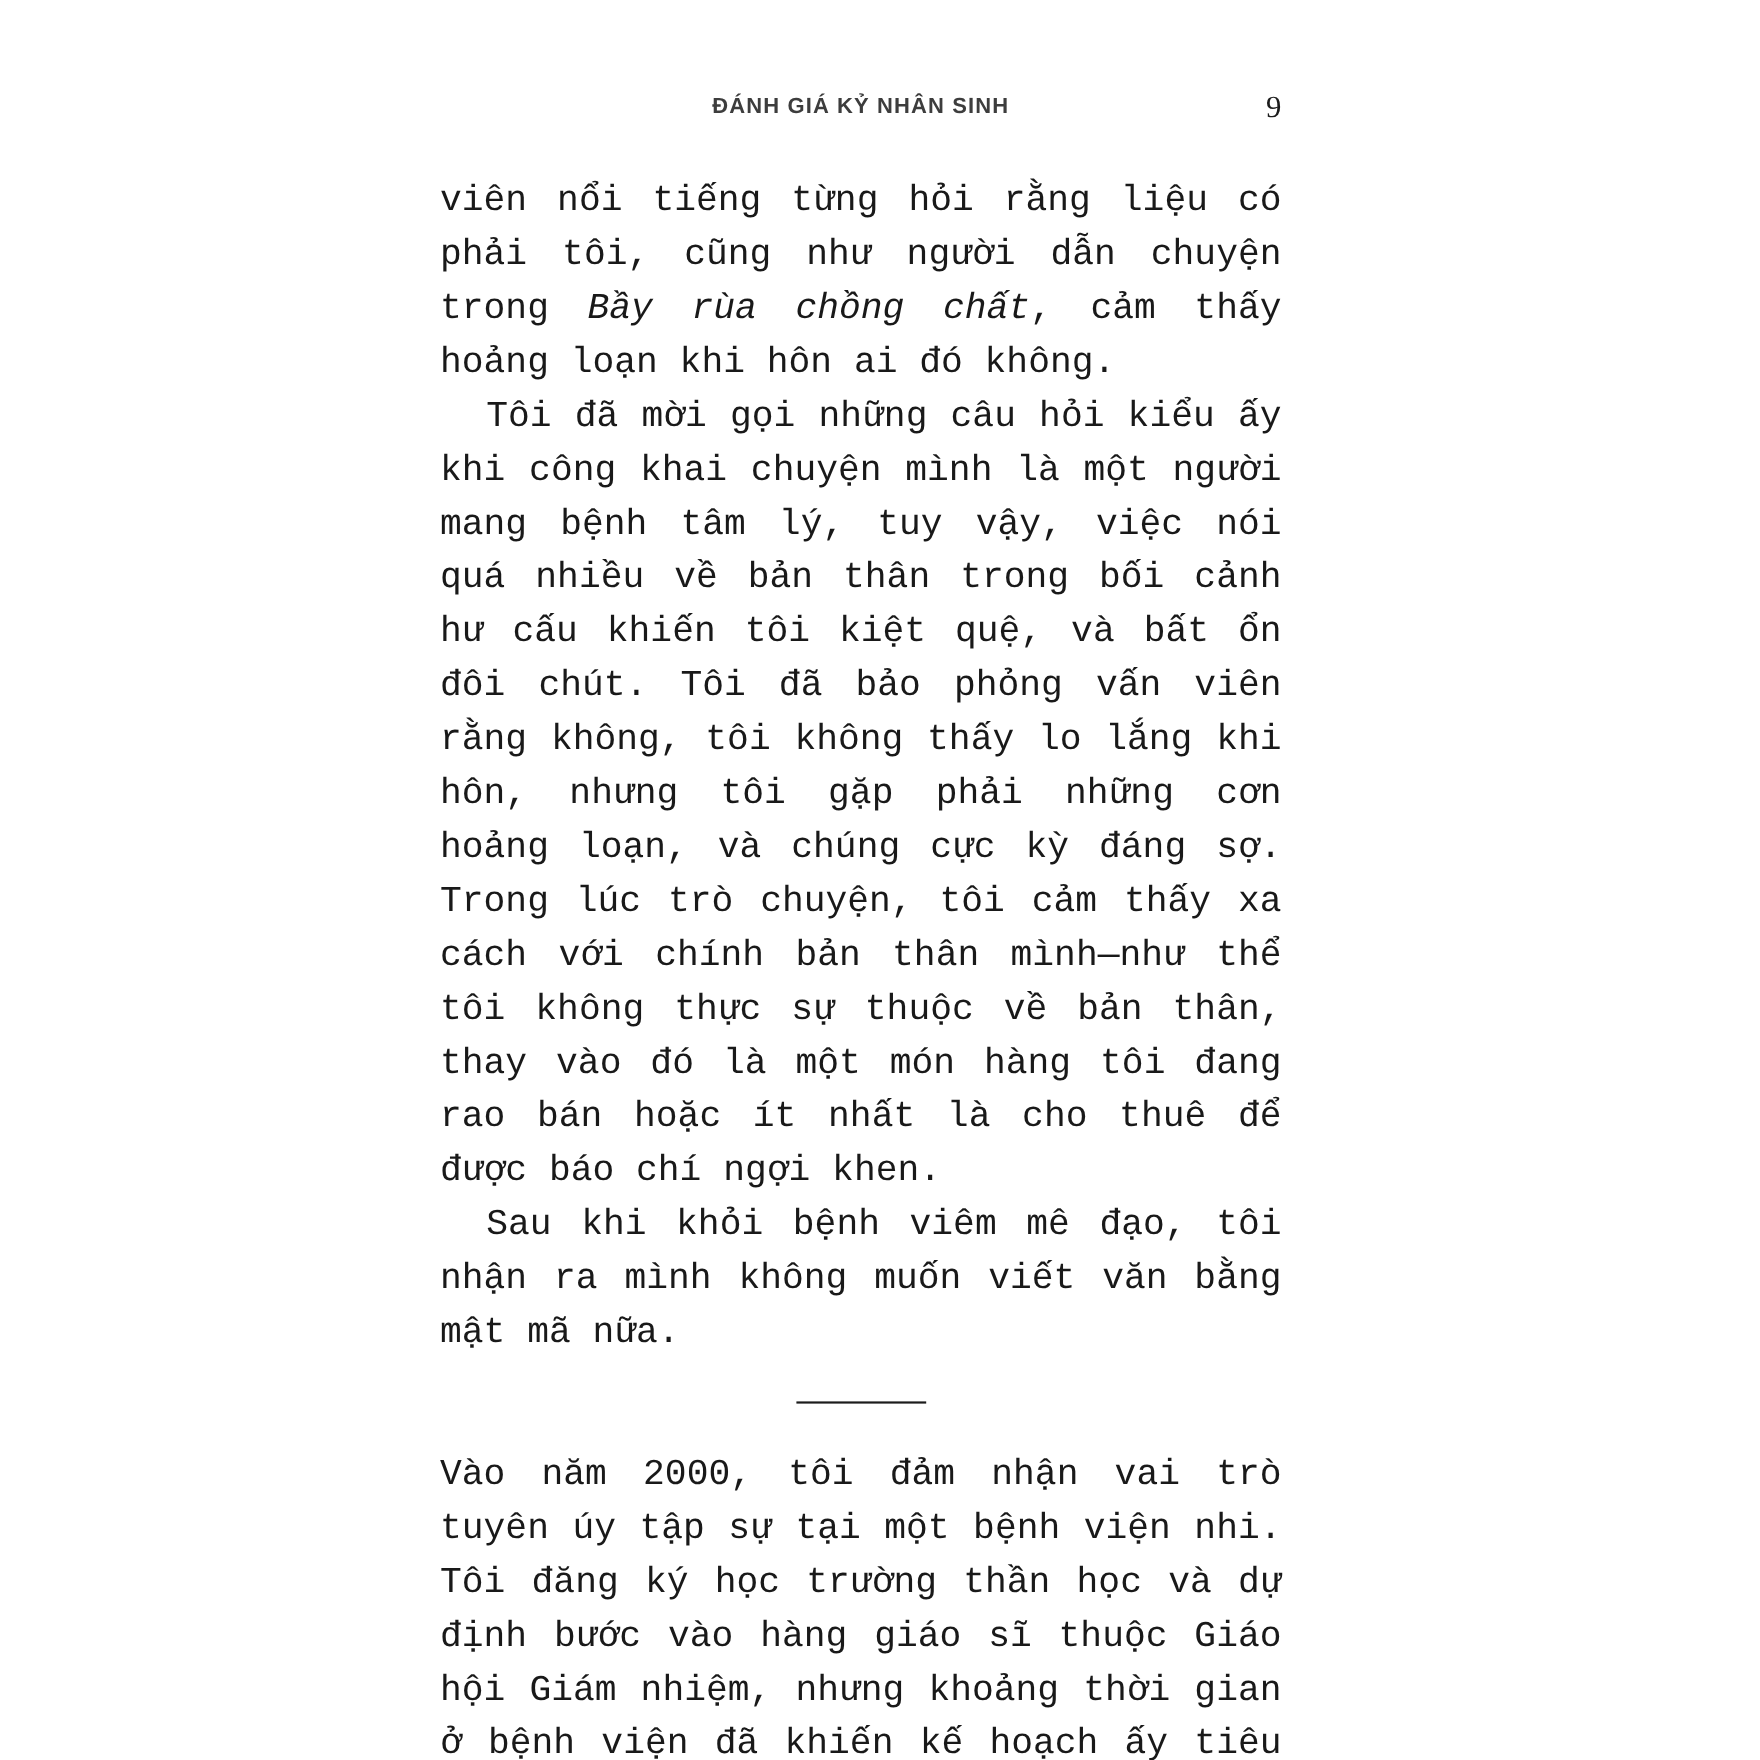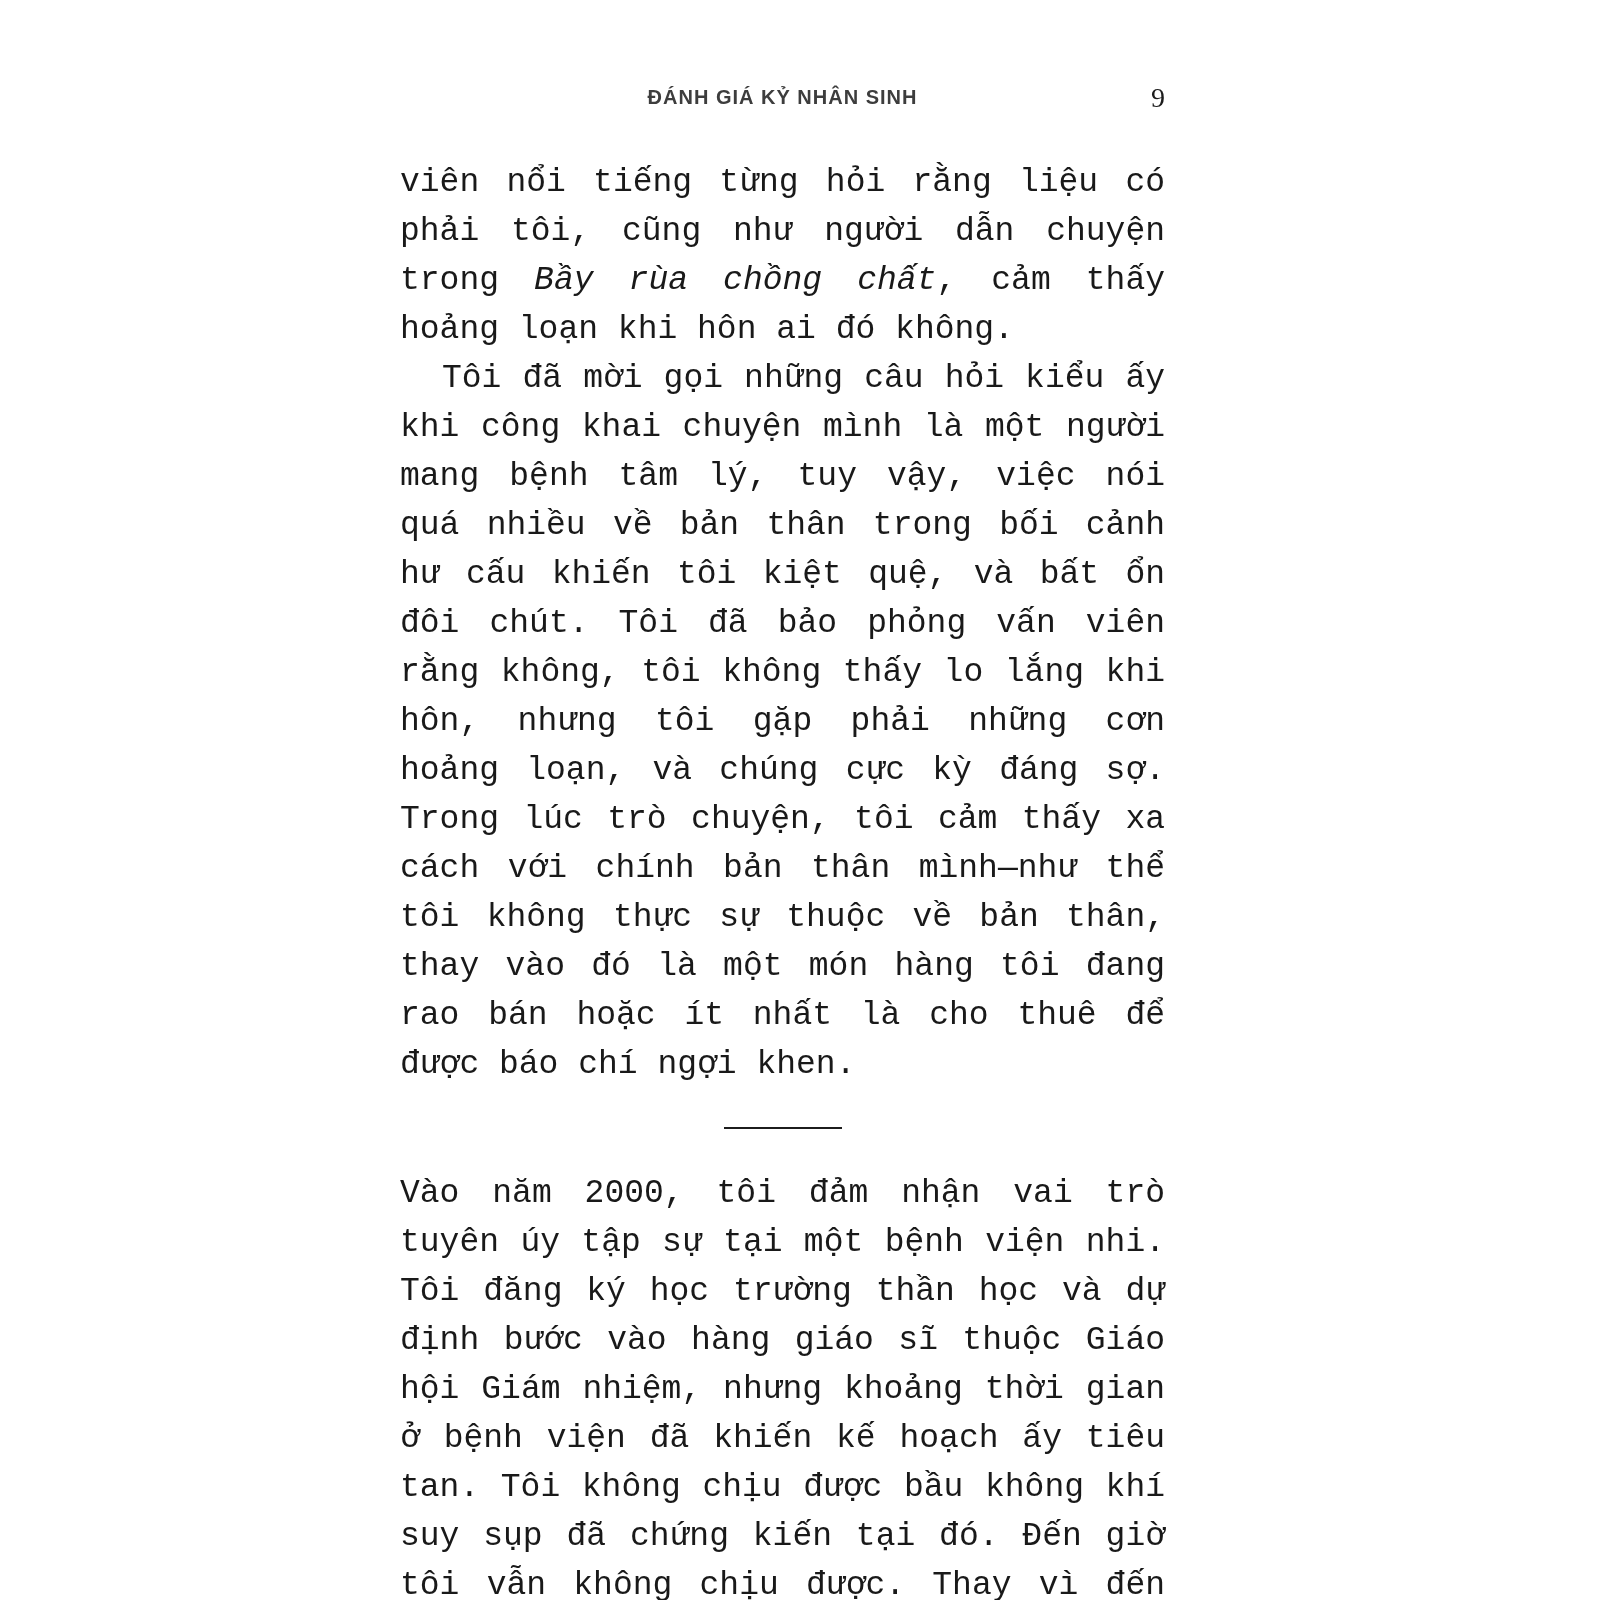--- a/index.html
+++ b/index.html
@@ -70,16 +70,17 @@
 
 <div class="page">
   <div class="running-header">
     <span class="running-title">ĐÁNH GIÁ KỶ NHÂN SINH</span>
     <span class="page-number">9</span>
   </div>
 
   <div class="page-body">
       <p class=""><span>viên nổi tiếng từng hỏi rằng liệu có phải tôi, cũng như người dẫn chuyện trong </span><span class="italic">Bầy rùa chồng chất</span><span>, cảm thấy hoảng loạn khi hôn ai đó không.</span></p>
       <p class="indent"><span>Tôi đã mời gọi những câu hỏi kiểu ấy khi công khai chuyện mình là một người mang bệnh tâm lý, tuy vậy, việc nói quá nhiều về bản thân trong bối cảnh hư cấu khiến tôi kiệt quệ, và bất ổn đôi chút. Tôi đã bảo phỏng vấn viên rằng không, tôi không thấy lo lắng khi hôn, nhưng tôi gặp phải những cơn hoảng loạn, và chúng cực kỳ đáng sợ. Trong lúc trò chuyện, tôi cảm thấy xa cách với chính bản thân mình—như thể tôi không thực sự thuộc về bản thân, thay vào đó là một món hàng tôi đang rao bán hoặc ít nhất là cho thuê để được báo chí ngợi khen.</span></p>
+      <p class="indent"><span>Sau khi khỏi bệnh viêm mê đạo, tôi nhận ra mình không muốn viết văn bằng mật mã nữa.</span></p>
       <hr class="section-divider">
       <p class=""><span>Vào năm 2000, tôi đảm nhận vai trò tuyên úy tập sự tại một bệnh viện nhi. Tôi đăng ký học trường thần học và dự định bước vào hàng giáo sĩ thuộc Giáo hội Giám nhiệm, nhưng khoảng thời gian ở bệnh viện đã khiến kế hoạch ấy tiêu tan. Tôi không chịu được bầu không khí suy sụp đã chứng kiến tại đó. Đến giờ tôi vẫn không chịu được. Thay vì đến trường thần học, tôi chuyển tới Chicago và làm nhân viên đánh máy cho một công ty môi giới việc làm thời vụ, để rồi nhận việc nhập liệu cho </span><span class="italic">Booklist</span><span>, tạp</span></p>
     </div>
 </div>
 
 </body></html>

